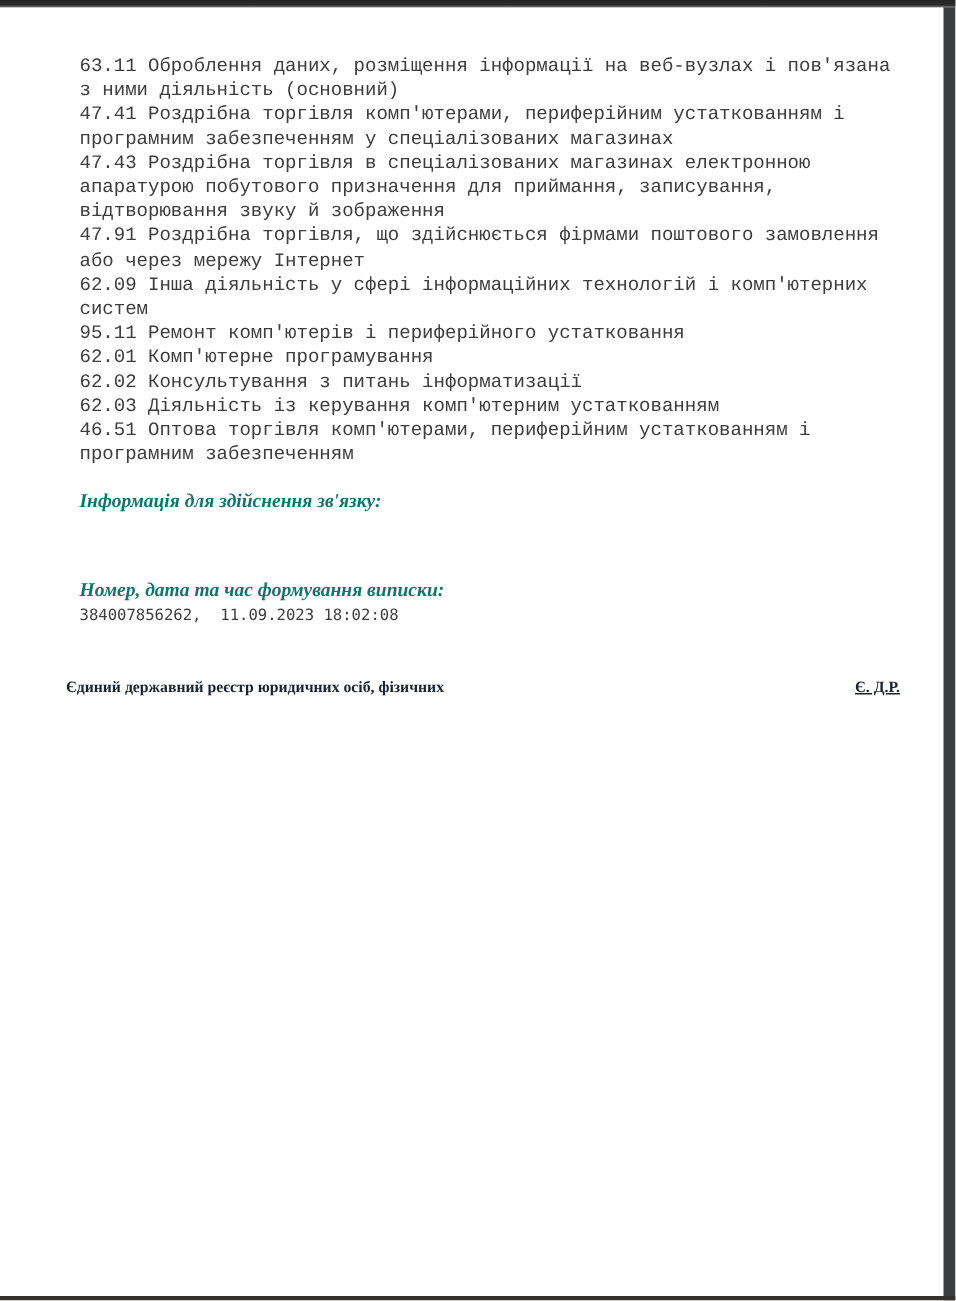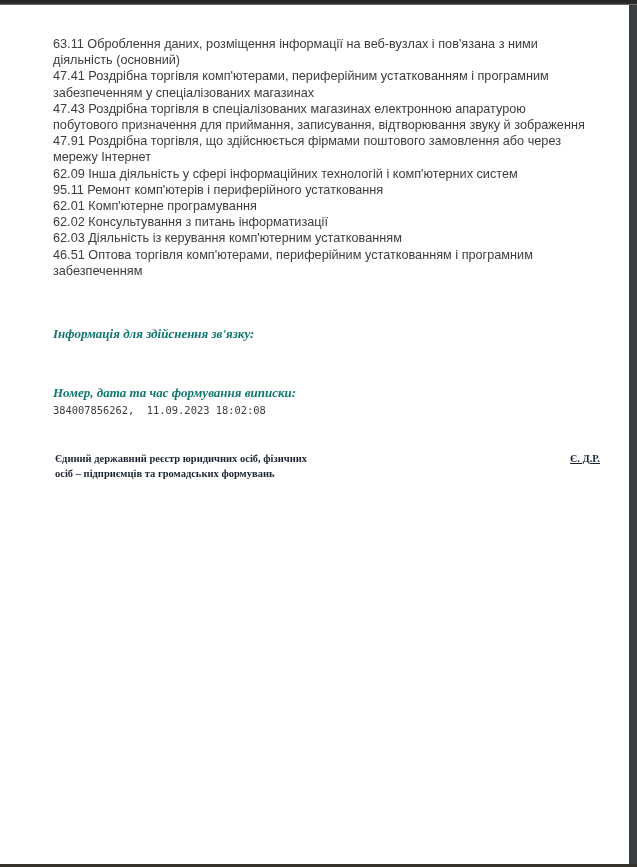--- a/index.html
+++ b/index.html
@@ -37,21 +37,21 @@
     background: #35312b;
     z-index: 5;
   }
 
   
   .kved-list {
     position: absolute;
     left: 53px;
     top: 36px;
     width: 541px;
-    font-family: Liberation Sans, sans-serif;
+    font-family: Liberation Mono, monospace;
     font-size: 12.7px;
     line-height: 16.2px;
     color: #3d3d3d;
     letter-spacing: 0;
   }
   .kved-item {
     white-space: normal;
     word-spacing: 0;
   }
 
@@ -76,21 +76,21 @@
     font-family: "DejaVu Sans Mono", monospace;
     font-size: 10.4px;
     line-height: 13px;
     color: #3d3d3d;
     white-space: pre;
   }
 
   
   .page-footer {
     position: absolute;
-    left: 55px;
+    left: 44px;
     right: 37px;
     top: 452px;
     display: flex;
     justify-content: space-between;
     align-items: flex-start;
     font-family: "Liberation Serif", "DejaVu Serif", serif;
     font-weight: bold;
     font-size: 10.5px;
     line-height: 14.5px;
     color: #1a2430;
@@ -123,16 +123,15 @@
 </div>
 
 <div class="section section-extract">
   <div class="section-heading">Номер, дата та час формування виписки:</div>
   <div class="section-value">384007856262,  11.09.2023 18:02:08</div>
 </div>
 
 <div class="page-footer">
   <div class="footer-registry">
     <div>Єдиний державний реєстр юридичних осіб, фізичних</div>
-    <div>осіб – підприємців та громадських формувань</div>
   </div>
   <div class="footer-signature">Є. Д.Р.</div>
 </div>
 
 </body></html>

